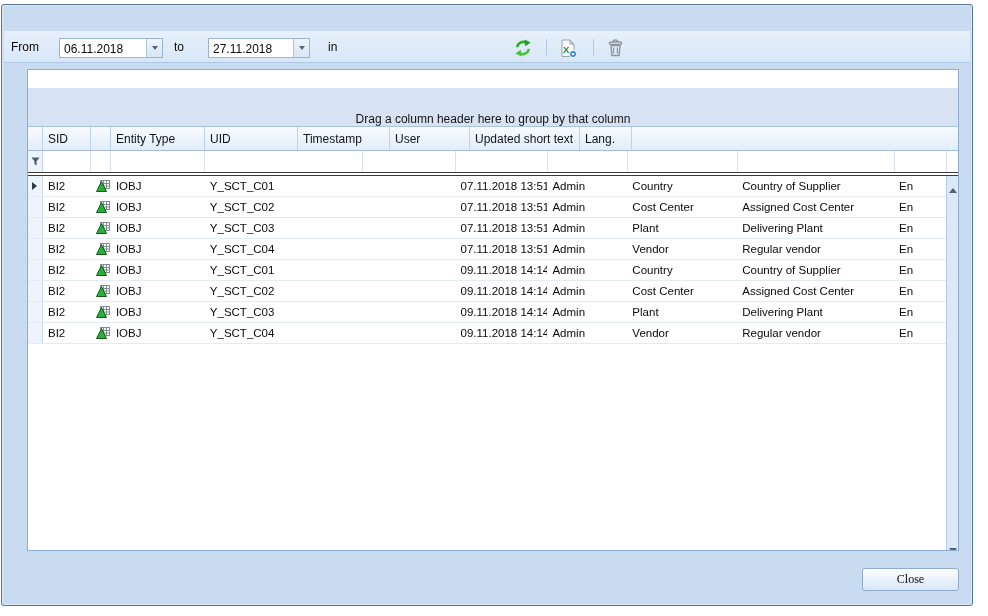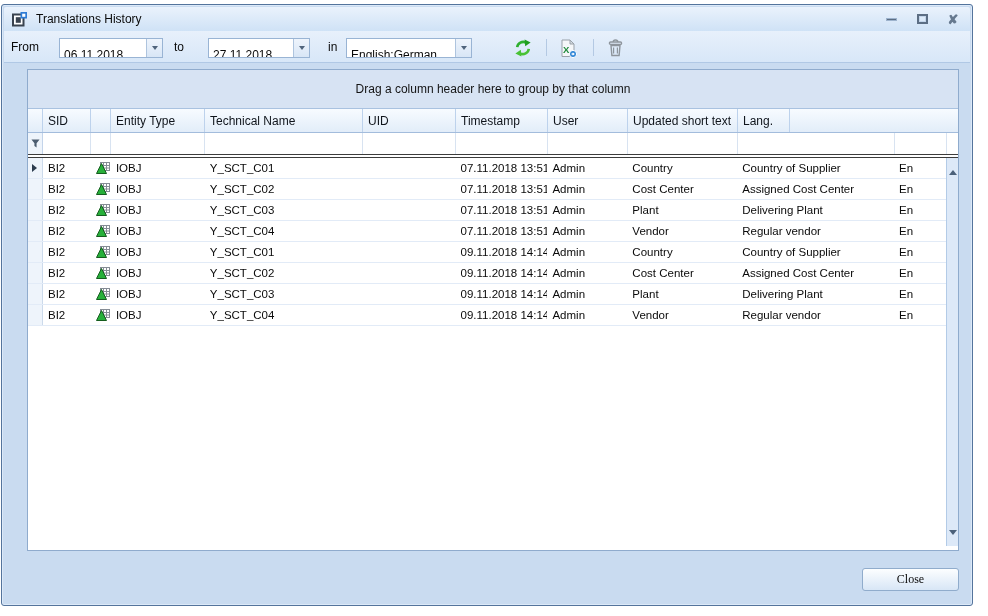--- a/index.html
+++ b/index.html
@@ -22,35 +22,35 @@
   .glyph-min { width:11px; height:3px; background:#5c6e84; border:1px solid #9db3cd; }
   .glyph-max { width:11px; height:10px; border:2px solid #5c6e84; box-shadow:inset 0 0 0 1px #c3d5ea; }
   .glyph-close { font-size:13px; font-weight:bold; color:#66798f; line-height:1; }
 
   
   .toolbar { position:absolute; left:2px; top:26px; right:2px; height:32px;
     background:linear-gradient(#e7f0fb,#d8e7f8); border-bottom:1px solid #b0c8e5; }
   .tb-label { position:absolute; top:9px; font-size:12px; color:#0a0a0a; }
   .field { position:absolute; top:7px; height:20px; background:#fff;
     border:1px solid #99b4d4; display:flex; }
-  .field .value { flex:1; font-size:12px; color:#0a0a0a; padding:9px 0 0 4px;
+  .field .value { flex:1; font-size:12px; color:#0a0a0a; padding:3px 0 0 4px;
     white-space:nowrap; overflow:hidden; }
   .field .dd { width:16px; border-left:1px solid #aec4de;
     background:linear-gradient(#eef4fc,#d8e6f6); display:flex; align-items:center; justify-content:center; }
   .caret { width:0; height:0; border-left:3.5px solid transparent;
     border-right:3.5px solid transparent; border-top:4px solid #50647c; }
   .tb-btn { position:absolute; top:6px; width:22px; height:22px; display:flex;
     align-items:center; justify-content:center; }
   .tb-sep { position:absolute; top:8px; width:1px; height:17px; background:#b4c9e3; }
 
   
   .grid { position:absolute; left:25px; top:64px; width:932px; height:482px;
     border:1px solid #8fabcd; background:#fff; overflow:hidden; }
   .group-panel { height:39px; background:#d7e3f3; border-bottom:1px solid #a9c2e0;
-    display:flex; align-items:center; justify-content:center; font-size:12px; color:#141414; }
+    display:flex; align-items:flex-end; justify-content:center; font-size:12px; color:#141414;margin-top:18px; }
   .header-row { height:24px; display:flex; background:linear-gradient(#f7fbff,#e2edf9);
     border-bottom:1px solid #a3bcdc; }
   .hcell { border-right:1px solid #bdd2ec; font-size:12px; color:#10151c;
     padding:5px 0 0 5px; white-space:nowrap; overflow:hidden; }
   .h-ind { width:15px; border-right:1px solid #bdd2ec; }
   .h-filler { flex:1; border-right:none; }
   .filter-row { height:21px; display:flex; background:#fff; }
   .fcell { border-right:1px solid #d8e3f1; }
   .f-ind { width:15px; background:#eef4fb; border-right:1px solid #c3d4ea;
     display:flex; align-items:center; justify-content:center; }
@@ -80,64 +80,37 @@
   .close-btn { position:absolute; left:860px; top:563px; width:97px; height:23px;
     background:linear-gradient(#fcfeff,#d8e6f6); border:1px solid #90accc;
     border-radius:3px; font-size:12px; color:#0a0a0a; display:flex;
     align-items:center; justify-content:center; font-family:Liberation Serif, serif; }
 </style>
 </head>
 <body>
 
 <div class="window">
 
-  <div class="titlebar">
-    <svg class="app-icon" viewBox="0 0 17 17">
-      <rect x="1" y="2.5" width="12.5" height="13" fill="#39434f"></rect>
-      <rect x="3" y="4.5" width="8.5" height="9" fill="#ffffff"></rect>
-      <rect x="4.8" y="6.2" width="5" height="5.6" fill="#39434f"></rect>
-      <rect x="9.5" y="1" width="6.5" height="6.5" fill="#2e7cd6"></rect>
-      <rect x="11.2" y="2.7" width="3.1" height="3.1" fill="#ffffff"></rect>
-    </svg>
-    <span class="title-text">Translations History</span>
-    <div class="win-btns">
-      <div class="wb">
-          <div class="glyph-min"></div>
-        </div>
-      <div class="wb">
-          <div class="glyph-max"></div>
-        </div>
-      <div class="wb">
-          <span class="glyph-close">✘</span>
-        </div>
-    </div>
-  </div>
 
   <div class="toolbar">
     <span class="tb-label" style="left:7px">From</span>
     <div class="field" style="left:55px; width:104px">
       <div class="value">06.11.2018</div>
       <div class="dd">
           <span class="caret"></span>
         </div>
     </div>
     <span class="tb-label" style="left:170px">to</span>
     <div class="field" style="left:204px; width:102px">
       <div class="value">27.11.2018</div>
       <div class="dd">
           <span class="caret"></span>
         </div>
     </div>
     <span class="tb-label" style="left:324px">in</span>
-    <div class="field" style="left:342px; width:126px">
-      <div class="value">English;German</div>
-      <div class="dd">
-          <span class="caret"></span>
-        </div>
-    </div>
 
     <div class="tb-btn" style="left:508px">
       <svg width="18" height="18" viewBox="0 0 18 18">
         <path d="M3.2 8.2 A 6 6 0 0 1 12 3.6" fill="none" stroke="#2fb02f" stroke-width="2.6"></path>
         <polygon points="10.6,0.6 16.6,3.4 11.2,7.2" fill="#1f9e1f"></polygon>
         <path d="M14.8 9.8 A 6 6 0 0 1 6 14.4" fill="none" stroke="#49c235" stroke-width="2.6"></path>
         <polygon points="7.4,17.4 1.4,14.6 6.8,10.8" fill="#49c235"></polygon>
       </svg>
     </div>
     <div class="tb-sep" style="left:542px"></div>
@@ -164,21 +137,20 @@
 
   <div class="grid">
     <div class="group-panel">
       <span>Drag a column header here to group by that column</span>
     </div>
     <div class="header-row">
       <div class="hcell h-ind"></div>
     <div class="hcell" style="width: 48px;">SID</div>
         <div class="hcell" style="width: 20px;"></div>
         <div class="hcell" style="width: 94px;">Entity Type</div>
-        <div class="hcell" style="width: 158px;">Technical Name</div>
         <div class="hcell" style="width: 93px;">UID</div>
         <div class="hcell" style="width: 92px;">Timestamp</div>
         <div class="hcell" style="width: 80px;">User</div>
         <div class="hcell" style="width: 110px;">Updated short text</div>
         <div class="hcell" style="width: 52px;">Lang.</div>
         <div class="hcell h-filler"></div>
       </div>
     <div class="filter-row">
       <div class="f-ind">
         <svg width="9" height="9" viewBox="0 0 10 10">

